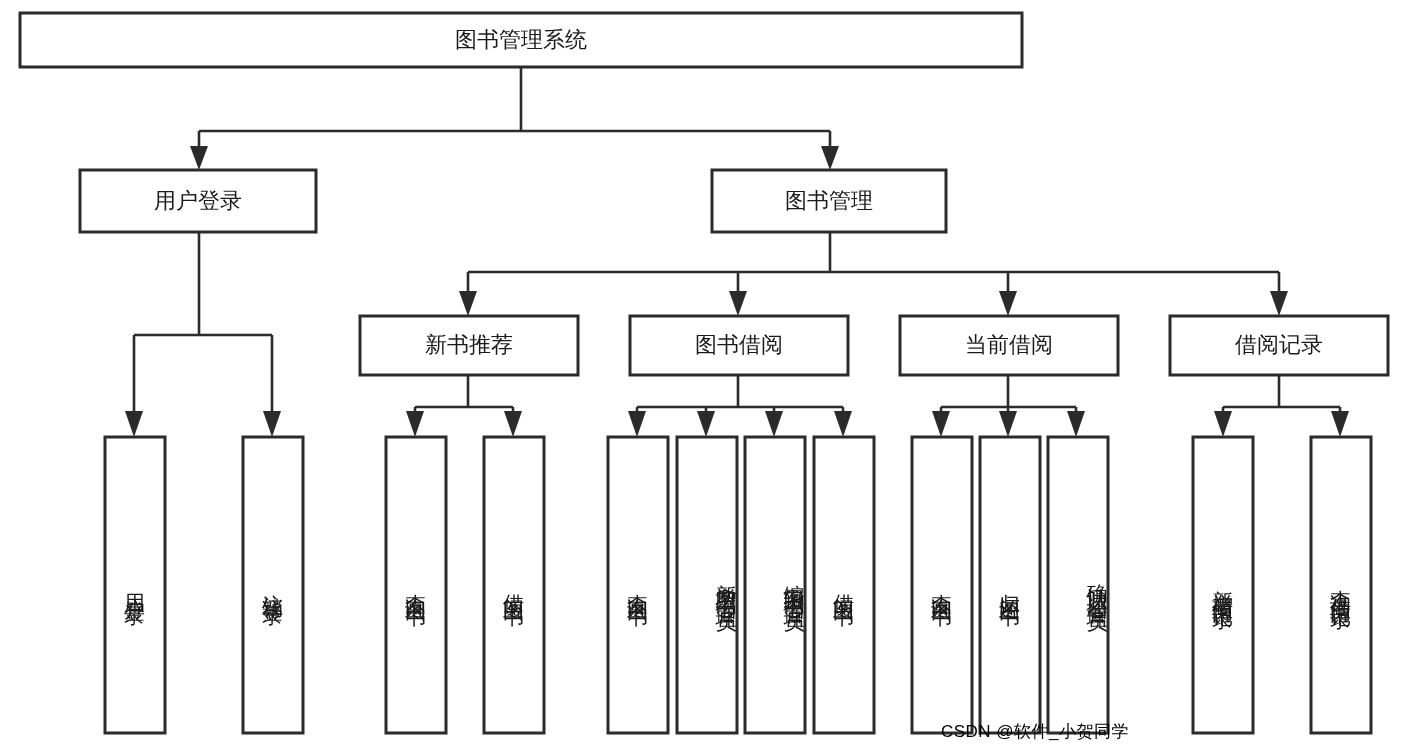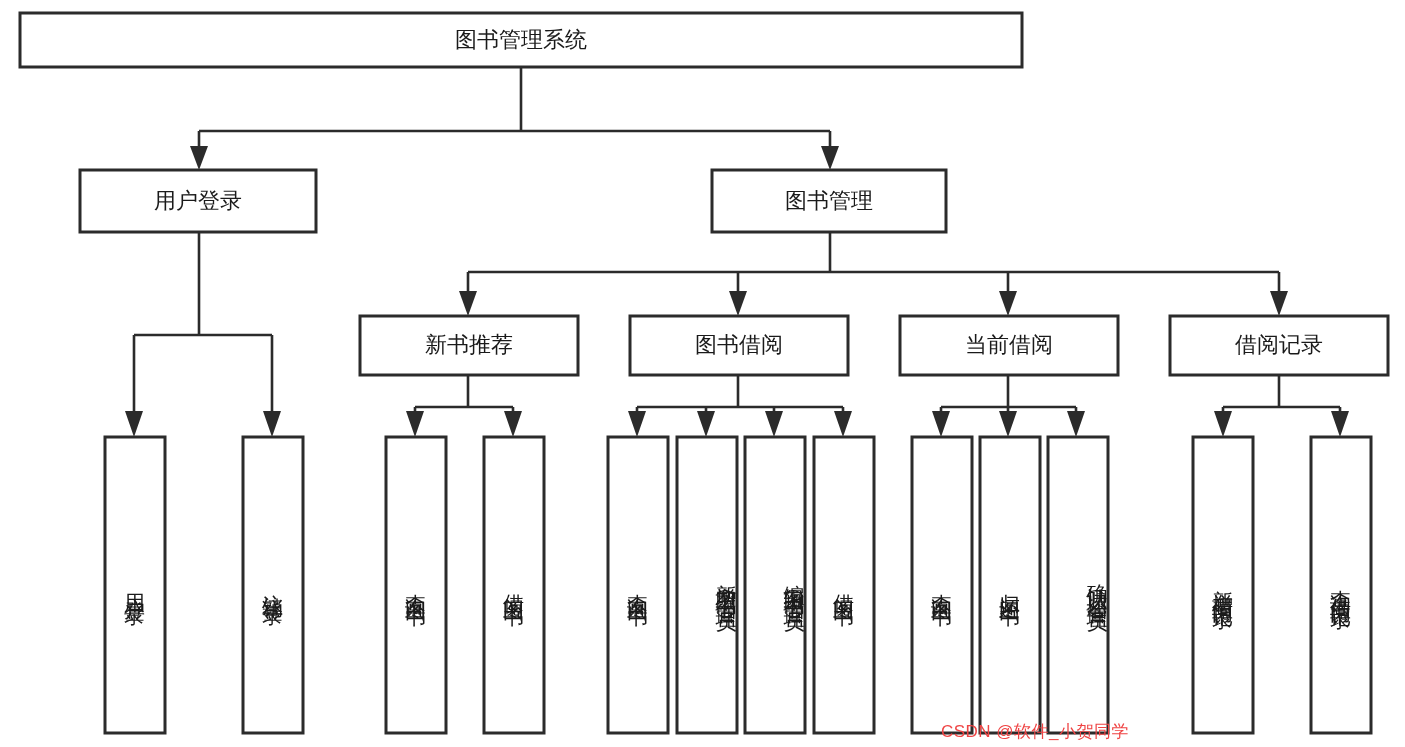--- a/index.html
+++ b/index.html
@@ -64,21 +64,21 @@
     align-items: center;
     justify-content: center;
     pointer-events: none;
   }
   .watermark {
     position: absolute;
     right: 8px;
     bottom: 4px;
     font-family: "Liberation Sans", "DejaVu Sans", sans-serif;
     font-size: 17px;
-    color: #ef4444;
+    color: #000000;
     letter-spacing: 0.5px;
     white-space: nowrap;
   }
 </style>
 </head>
 <body>
 
 <div id="diagram-root">
 
   <svg class="diagram-canvas" viewBox="0 0 1405 747">

